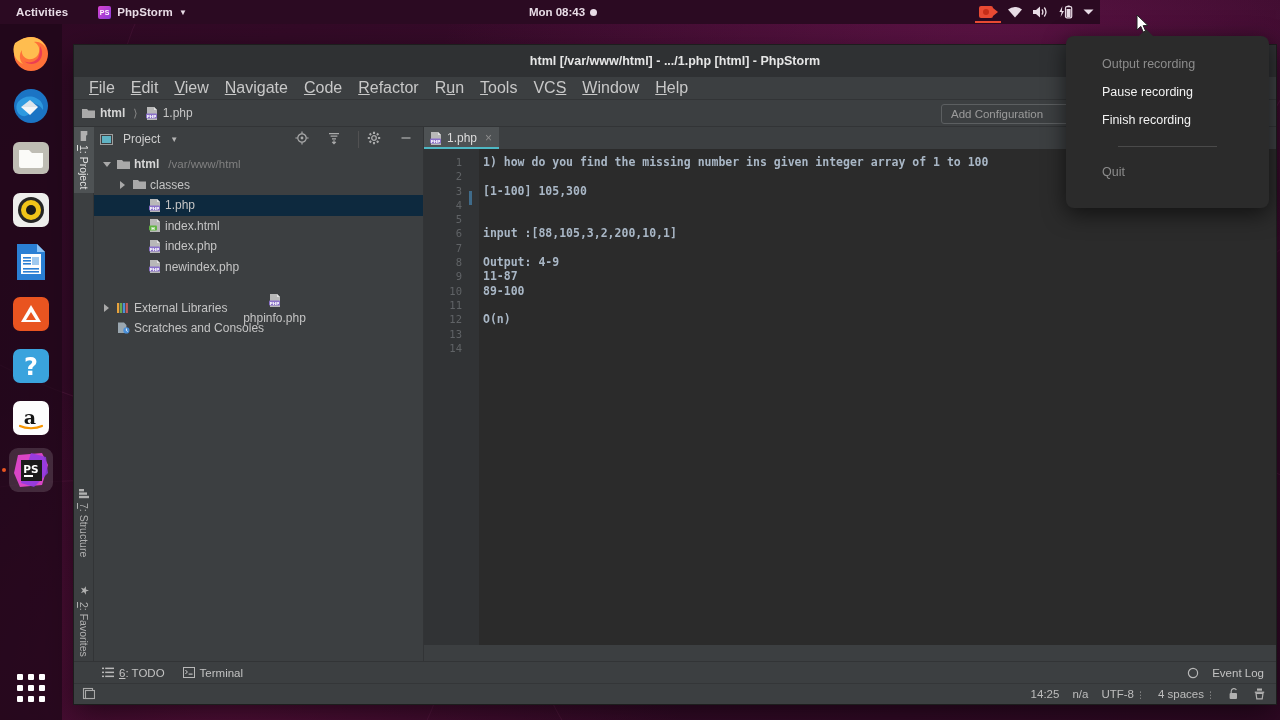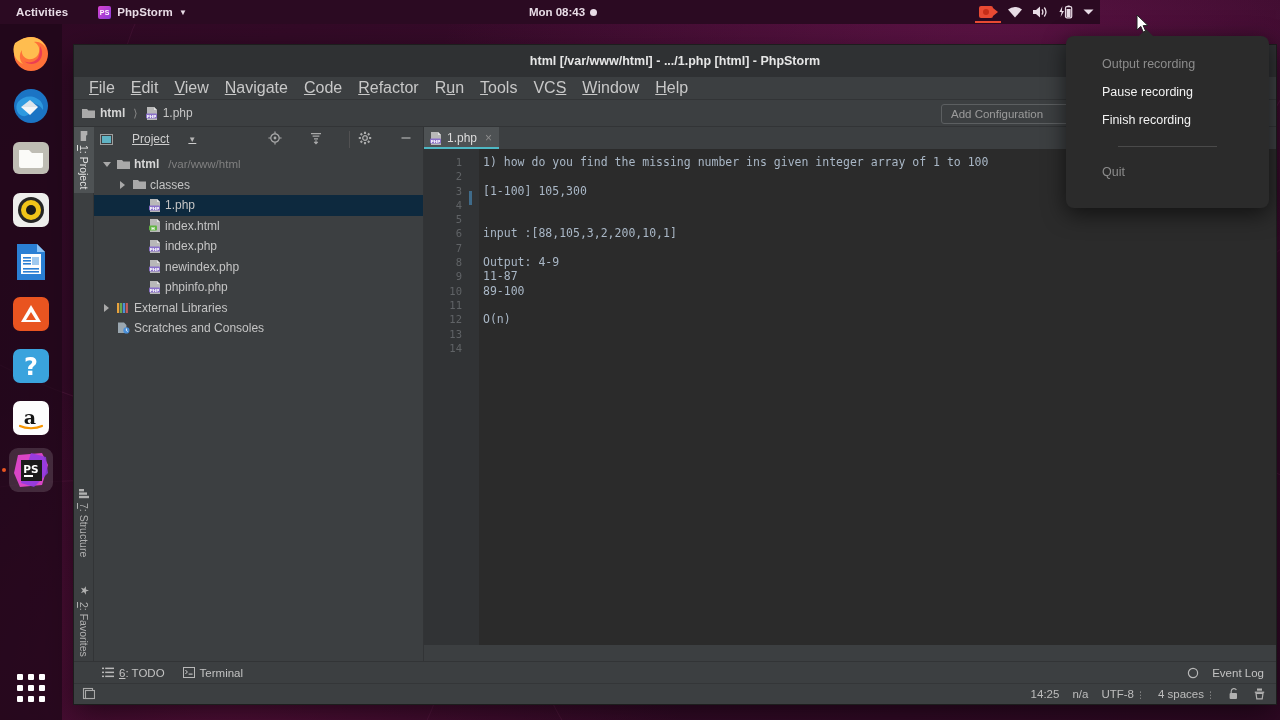--- a/index.html
+++ b/index.html
@@ -110,21 +110,21 @@
     position:absolute; left:0; width:20px;
     writing-mode:vertical-rl; text-orientation:mixed;
     font-size:10.5px; color:#b0b0b0; padding:4px 3px;
     display:flex; align-items:center; gap:4px; white-space:nowrap;
   }
   .vtab.sel { background:#4e5254; color:#e2e2e2; }
   .vtab u { text-decoration:underline; }
 
   
   #project-panel { width:330px; background:#3c3f41; display:flex; flex-direction:column; flex:0 0 330px; border-right:1px solid #323436;}
-  #pp-header { height:24px; display:flex; align-items:center; padding:0 6px; font-size:12px; gap:19px; color:#cdcdcd;text-decoration:underline; }
+  #pp-header { height:24px; display:flex; align-items:center; padding:0 6px; font-size:12px; gap:10px; color:#cdcdcd; }
   #pp-header .spacer { flex:1; }
   #pp-header .tool-ic { padding:0 4px; opacity:.85; }
   #pp-tree { flex:1; overflow:hidden; padding-top:3px; font-size:12px; }
   .trow { height:20.5px; display:flex; align-items:center; gap:4px; color:#c4c4c4; padding-right:6px; white-space:nowrap;}
   .trow.sel { background:#0d293e; }
   .tw { width:13px; display:flex; justify-content:center; align-items:center; flex:0 0 13px;}
   .arrow-r { width:0;height:0;border-top:4px solid transparent;border-bottom:4px solid transparent;border-left:5px solid #a9a9a9; }
   .arrow-d { width:0;height:0;border-left:4px solid transparent;border-right:4px solid transparent;border-top:5px solid #a9a9a9; }
   .tlabel b { font-weight:bold; color:#d6d6d6; }
   .tpath { color:#808080; margin-left:5px; font-size:11.5px;}
@@ -145,21 +145,21 @@
     text-align:right; padding:6px 7px 0 0;
   }
   #gutter div { height:14.3px; line-height:14.3px; }
   #marker { width:10px; flex:0 0 10px; background:#313335; position:relative;}
   #marker .cur { position:absolute; left:0; top:42px; width:3px; height:14px; background:#3f6b8a;}
   #code {
     flex:1; background:#2b2b2b; color:#a9b7c6;
     font-family:"DejaVu Sans Mono", monospace; font-size:11.5px;
     padding:6px 0 0 4px; min-width:0; position:relative;
   }
-  #code .ln { height:14.3px; line-height:14.3px; white-space:pre; }
+  #code .ln { height:14.3px; line-height:14.3px; white-space:pre;font-weight:bold; }
   #scroll-col { width:13px; flex:0 0 13px; background:#2b2b2b; }
   #code-bottom { height:16px; background:#3c3f41; }
 
   
   #ps-statustools {
     height:22px; background:#3c3f41; display:flex; align-items:center;
     font-size:11.5px; color:#c2c2c2; padding-left:28px; gap:18px;
     border-top:1px solid #323436; position:relative;
   }
   .st-item { display:flex; align-items:center; gap:5px; }
@@ -494,21 +494,21 @@
             <span style="display: flex;">
               <svg width="12" height="13" viewBox="0 0 12 13">
                 <path d="M1 0h7l3 3v10H1z" fill="#b8b8b8"></path>
                 <path d="M8 0l3 3H8z" fill="#e2e2e2"></path>
                 <rect x="0" y="6.5" width="11" height="5" rx="1" fill="#8a71c9"></rect>
                 <text x="5.5" y="10.6" font-size="4.1" fill="#fff" text-anchor="middle" font-family="DejaVu Sans, sans-serif" font-weight="bold">PHP</text>
               </svg>
             </span>
             <span class="tlabel"><span>newindex.php</span></span>
           </div>
-          <div class="trow" style="padding-left: 38px;">
+          <div class="trow" style="padding-left: 38px; flex-direction: column;">
             <span class="tw"></span>
             <span style="display: flex;">
               <svg width="12" height="13" viewBox="0 0 12 13">
                 <path d="M1 0h7l3 3v10H1z" fill="#b8b8b8"></path>
                 <path d="M8 0l3 3H8z" fill="#e2e2e2"></path>
                 <rect x="0" y="6.5" width="11" height="5" rx="1" fill="#8a71c9"></rect>
                 <text x="5.5" y="10.6" font-size="4.1" fill="#fff" text-anchor="middle" font-family="DejaVu Sans, sans-serif" font-weight="bold">PHP</text>
               </svg>
             </span>
             <span class="tlabel"><span>phpinfo.php</span></span>

